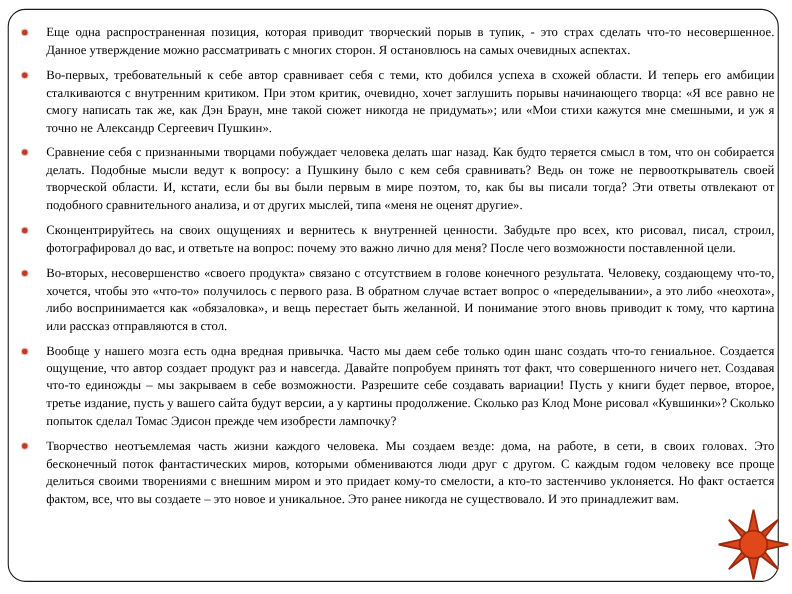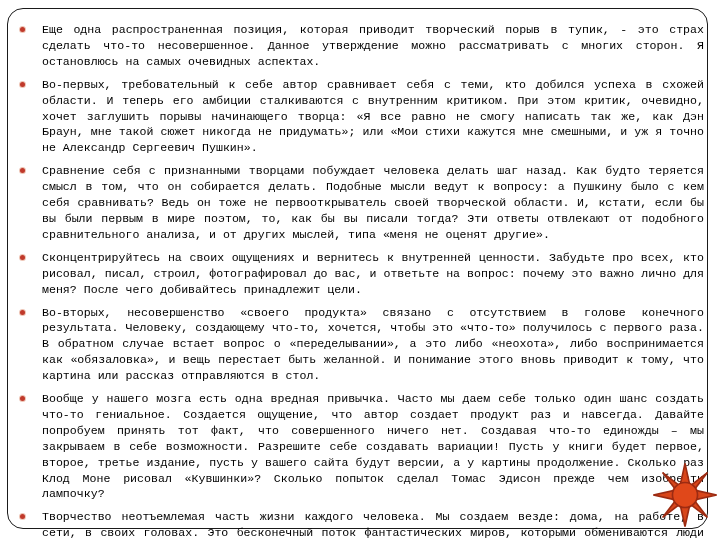--- a/index.html
+++ b/index.html
@@ -6,21 +6,21 @@
     margin: 0;
     padding: 0;
     background: #ffffff;
   }
   #slide {
     position: relative;
     width: 720px;
     height: 540px;
     background: #ffffff;
     overflow: hidden;
-    font-family: Liberation Mono, monospace;
+    font-family: Liberation Serif, serif;
   }
   #frame {
     position: absolute;
     left: 7px;
     top: 8px;
     width: 701px;
     height: 521px;
     border: 1px solid #1a1a1a;
     border-radius: 16px;
     box-sizing: border-box;
@@ -84,21 +84,21 @@
       <li class="bullet-item">
         <span class="bullet-dot"></span>
         <span class="bullet-text">Во-первых, требовательный к себе автор сравнивает себя с теми, кто добился успеха в схожей области. И теперь его амбиции сталкиваются с внутренним критиком. При этом критик, очевидно, хочет заглушить порывы начинающего творца: «Я все равно не смогу написать так же, как Дэн Браун, мне такой сюжет никогда не придумать»; или «Мои стихи кажутся мне смешными, и уж я точно не Александр Сергеевич Пушкин».</span>
       </li>
       <li class="bullet-item">
         <span class="bullet-dot"></span>
         <span class="bullet-text">Сравнение себя с признанными творцами побуждает человека делать шаг назад. Как будто теряется смысл в том, что он собирается делать. Подобные мысли ведут к вопросу: а Пушкину было с кем себя сравнивать? Ведь он тоже не первооткрыватель своей творческой области. И, кстати, если бы вы были первым в мире поэтом, то, как бы вы писали тогда? Эти ответы отвлекают от подобного сравнительного анализа, и от других мыслей, типа «меня не оценят другие».</span>
       </li>
       <li class="bullet-item">
         <span class="bullet-dot"></span>
-        <span class="bullet-text">Сконцентрируйтесь на своих ощущениях и вернитесь к внутренней ценности. Забудьте про всех, кто рисовал, писал, строил, фотографировал до вас, и ответьте на вопрос: почему это важно лично для меня? После чего добивайтесь принадлежит цели.</span>
+        <span class="bullet-text">Сконцентрируйтесь на своих ощущениях и вернитесь к внутренней ценности. Забудьте про всех, кто рисовал, писал, строил, фотографировал до вас, и ответьте на вопрос: почему это важно лично для меня? После чего возможности поставленной цели.</span>
       </li>
       <li class="bullet-item">
         <span class="bullet-dot"></span>
         <span class="bullet-text">Во-вторых, несовершенство «своего продукта» связано с отсутствием в голове конечного результата. Человеку, создающему что-то, хочется, чтобы это «что-то» получилось с первого раза. В обратном случае встает вопрос о «переделывании», а это либо «неохота», либо воспринимается как «обязаловка», и вещь перестает быть желанной. И понимание этого вновь приводит к тому, что картина или рассказ отправляются в стол.</span>
       </li>
       <li class="bullet-item">
         <span class="bullet-dot"></span>
         <span class="bullet-text">Вообще у нашего мозга есть одна вредная привычка. Часто мы даем себе только один шанс создать что-то гениальное. Создается ощущение, что автор создает продукт раз и навсегда. Давайте попробуем принять тот факт, что совершенного ничего нет. Создавая что-то единожды – мы закрываем в себе возможности. Разрешите себе создавать вариации! Пусть у книги будет первое, второе, третье издание, пусть у вашего сайта будут версии, а у картины продолжение. Сколько раз Клод Моне рисовал «Кувшинки»? Сколько попыток сделал Томас Эдисон прежде чем изобрести лампочку?</span>
       </li>
       <li class="bullet-item">

